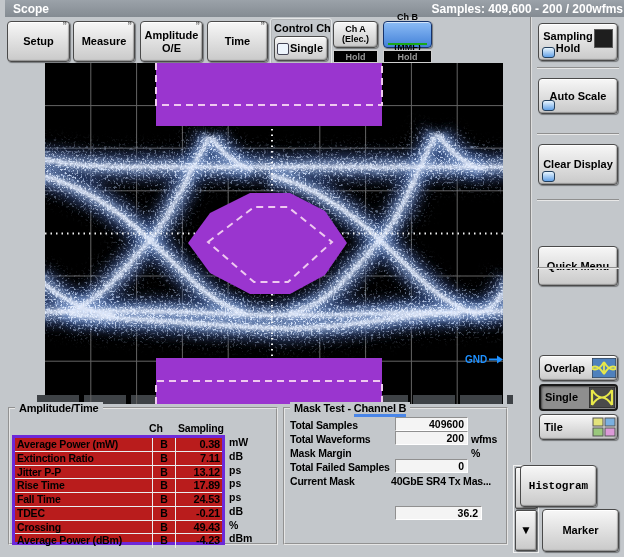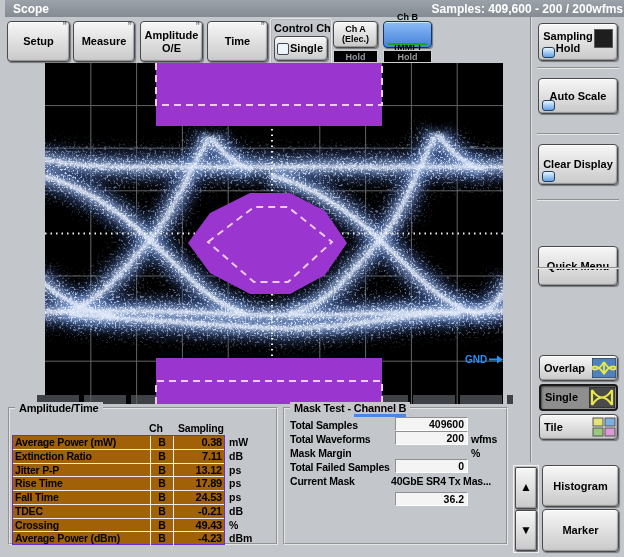--- a/index.html
+++ b/index.html
@@ -9,21 +9,21 @@
   .titlebar { position:absolute; left:5px; top:0; width:624px; height:17px; background:linear-gradient(#9ba2a9,#848b92); color:#fff; font-weight:bold; font-size:12px; display:flex; justify-content:space-between; align-items:center; padding:0 6px 0 8px; }
   .btn { position:absolute; border:1px solid #4a4a4a; border-radius:4px; background:linear-gradient(#f7f7f7,#c9c9c9); box-shadow: inset 0 1px 0 rgba(255,255,255,.95), inset -1px -1px 1px rgba(0,0,0,.28), 1px 1px 1px rgba(0,0,0,.4); font-weight:bold; color:#000; display:flex; align-items:center; justify-content:center; font-size:11px; text-align:center; line-height:1.1; }
   .menumark::after { content:"”"; position:absolute; top:-1px; right:2px; color:#666; font-size:9px; font-weight:bold; }
   .led { position:absolute; left:3px; bottom:2px; width:13px; height:11px; border:1px solid #23405e; border-radius:3px; background:linear-gradient(#e9f6ff,#63a1e6); }
   .holdbar { position:absolute; background:#000000; border:1px solid #cfcfcf; color:#989898; font-weight:bold; font-size:9px; display:flex; align-items:center; justify-content:center; }
   .sep-h { position:absolute; left:537px; width:82px; height:2px; border-top:1px solid #8f8f8f; border-bottom:1px solid #e8e8e8; }
   .fieldset { position:absolute; border:2px groove #e6e6e6; }
   .legend { position:absolute; top:-7px; left:5px; background:#c3c7cb; padding:0 4px; font-weight:bold; font-size:11px; letter-spacing:-0.2px; color:#000; white-space:nowrap; }
   .mrow { position:absolute; font-weight:bold; font-size:10.5px; letter-spacing:-0.2px; color:#000; white-space:nowrap; }
   .valbox { position:absolute; background:#f4f4f4; border:1px solid #909090; border-right-color:#fff; border-bottom-color:#fff; font-weight:bold; font-size:10.5px; text-align:right; padding:0 3px; color:#000; line-height:12px; }
-  .meas { position:absolute; left:12px; top:435px; width:213px; height:110px; background:#a16207; border:1px solid #6d28d9; }
+  .meas { position:absolute; left:12px; top:435px; width:213px; height:110px; background:#b91c1c; border:3px solid #6d28d9; }
   .meas .row { display:flex; height:13.75px; border-bottom:1px solid #e9edf0; }
   .meas .row:last-child { border-bottom:none; }
   .meas .c1 { width:137px; padding-left:2px; font-weight:bold; font-size:10.5px; letter-spacing:-0.2px; line-height:12.5px; white-space:nowrap; }
   .meas .c2 { width:24px; text-align:center; font-weight:bold; font-size:10.5px; line-height:12.5px; border-left:1px solid #e9edf0; border-right:1px solid #e9edf0; }
   .meas .c3 { flex:1; text-align:right; padding-right:2px; font-weight:bold; font-size:11px; letter-spacing:-0.2px; line-height:12.5px; }
   .unitcol div { height:13.75px; font-weight:bold; font-size:10.5px; line-height:13px; }
 </style>
 </head>
 <body>
 
@@ -118,21 +118,21 @@
 </div>
 
 <div class="abs" style="left:513px; top:465px; width:26px; height:88px; border:1px solid #f2f2f2; background:#b8bcc0;">
   <div class="btn" style="left:1px; top:1px; width:22px; height:42px; border-radius:2px;">
       <span style="font-size:12px;">▲</span>
     </div>
   <div class="btn" style="left:1px; top:44px; width:22px; height:41px; border-radius:2px;">
       <span style="font-size:12px;">▼</span>
     </div>
 </div>
-<div class="btn" style="left:542px; top:465px; width:77px; height:42px;">
+<div class="btn" style="left:520px; top:465px; width:77px; height:42px;font-family:Liberation Mono, monospace;">
     <span>Histogram</span>
   </div>
 <div class="btn" style="left:542px; top:509px; width:77px; height:43px;">
     <span>Marker</span>
   </div>
 
 <div class="abs" style="left:45px; top:63px; width:458px; height:341px; background:#000;"></div>
 <div class="abs" style="left:37px; top:395px; width:476px; height:9px; background:repeating-linear-gradient(90deg,#3e4246 0px,#3e4246 42px,rgba(0,0,0,0) 42px,rgba(0,0,0,0) 47px);"></div>
 
 <svg class="abs" style="left:45px; top:63px;" width="458" height="341" viewBox="0 0 458 341">
@@ -308,18 +308,18 @@
     <span>Mask Test -</span>
     <span style="border-bottom:3px solid #4a86e8;">Channel B</span>
   </span>
 </div>
 <div class="mrow" style="left:290px; top:419px;">Total Samples</div>
 <div class="valbox" style="left:395px; top:417px; width:73px; height:14px;">409600</div>
 <div class="mrow" style="left:290px; top:433px;">Total Waveforms</div>
 <div class="valbox" style="left:395px; top:431px; width:73px; height:14px;">200</div>
 <div class="mrow" style="left:471px; top:433px;">wfms</div>
 <div class="mrow" style="left:290px; top:447px;">Mask Margin</div>
-<div class="valbox" style="left:395px; top:445px; width:73px; height:14px;margin-top:47px;">36.2</div>
+<div class="valbox" style="left:395px; top:459px; width:87px; height:14px;margin-top:47px;">36.2</div>
 <div class="mrow" style="left:471px; top:447px;">%</div>
 <div class="mrow" style="left:290px; top:461px;">Total Failed Samples</div>
 <div class="valbox" style="left:395px; top:459px; width:73px; height:14px;">0</div>
 <div class="mrow" style="left:290px; top:475px;">Current Mask</div>
 <div class="mrow" style="left:391px; top:475px;">40GbE SR4 Tx Mas...</div>
 
 </body></html>

